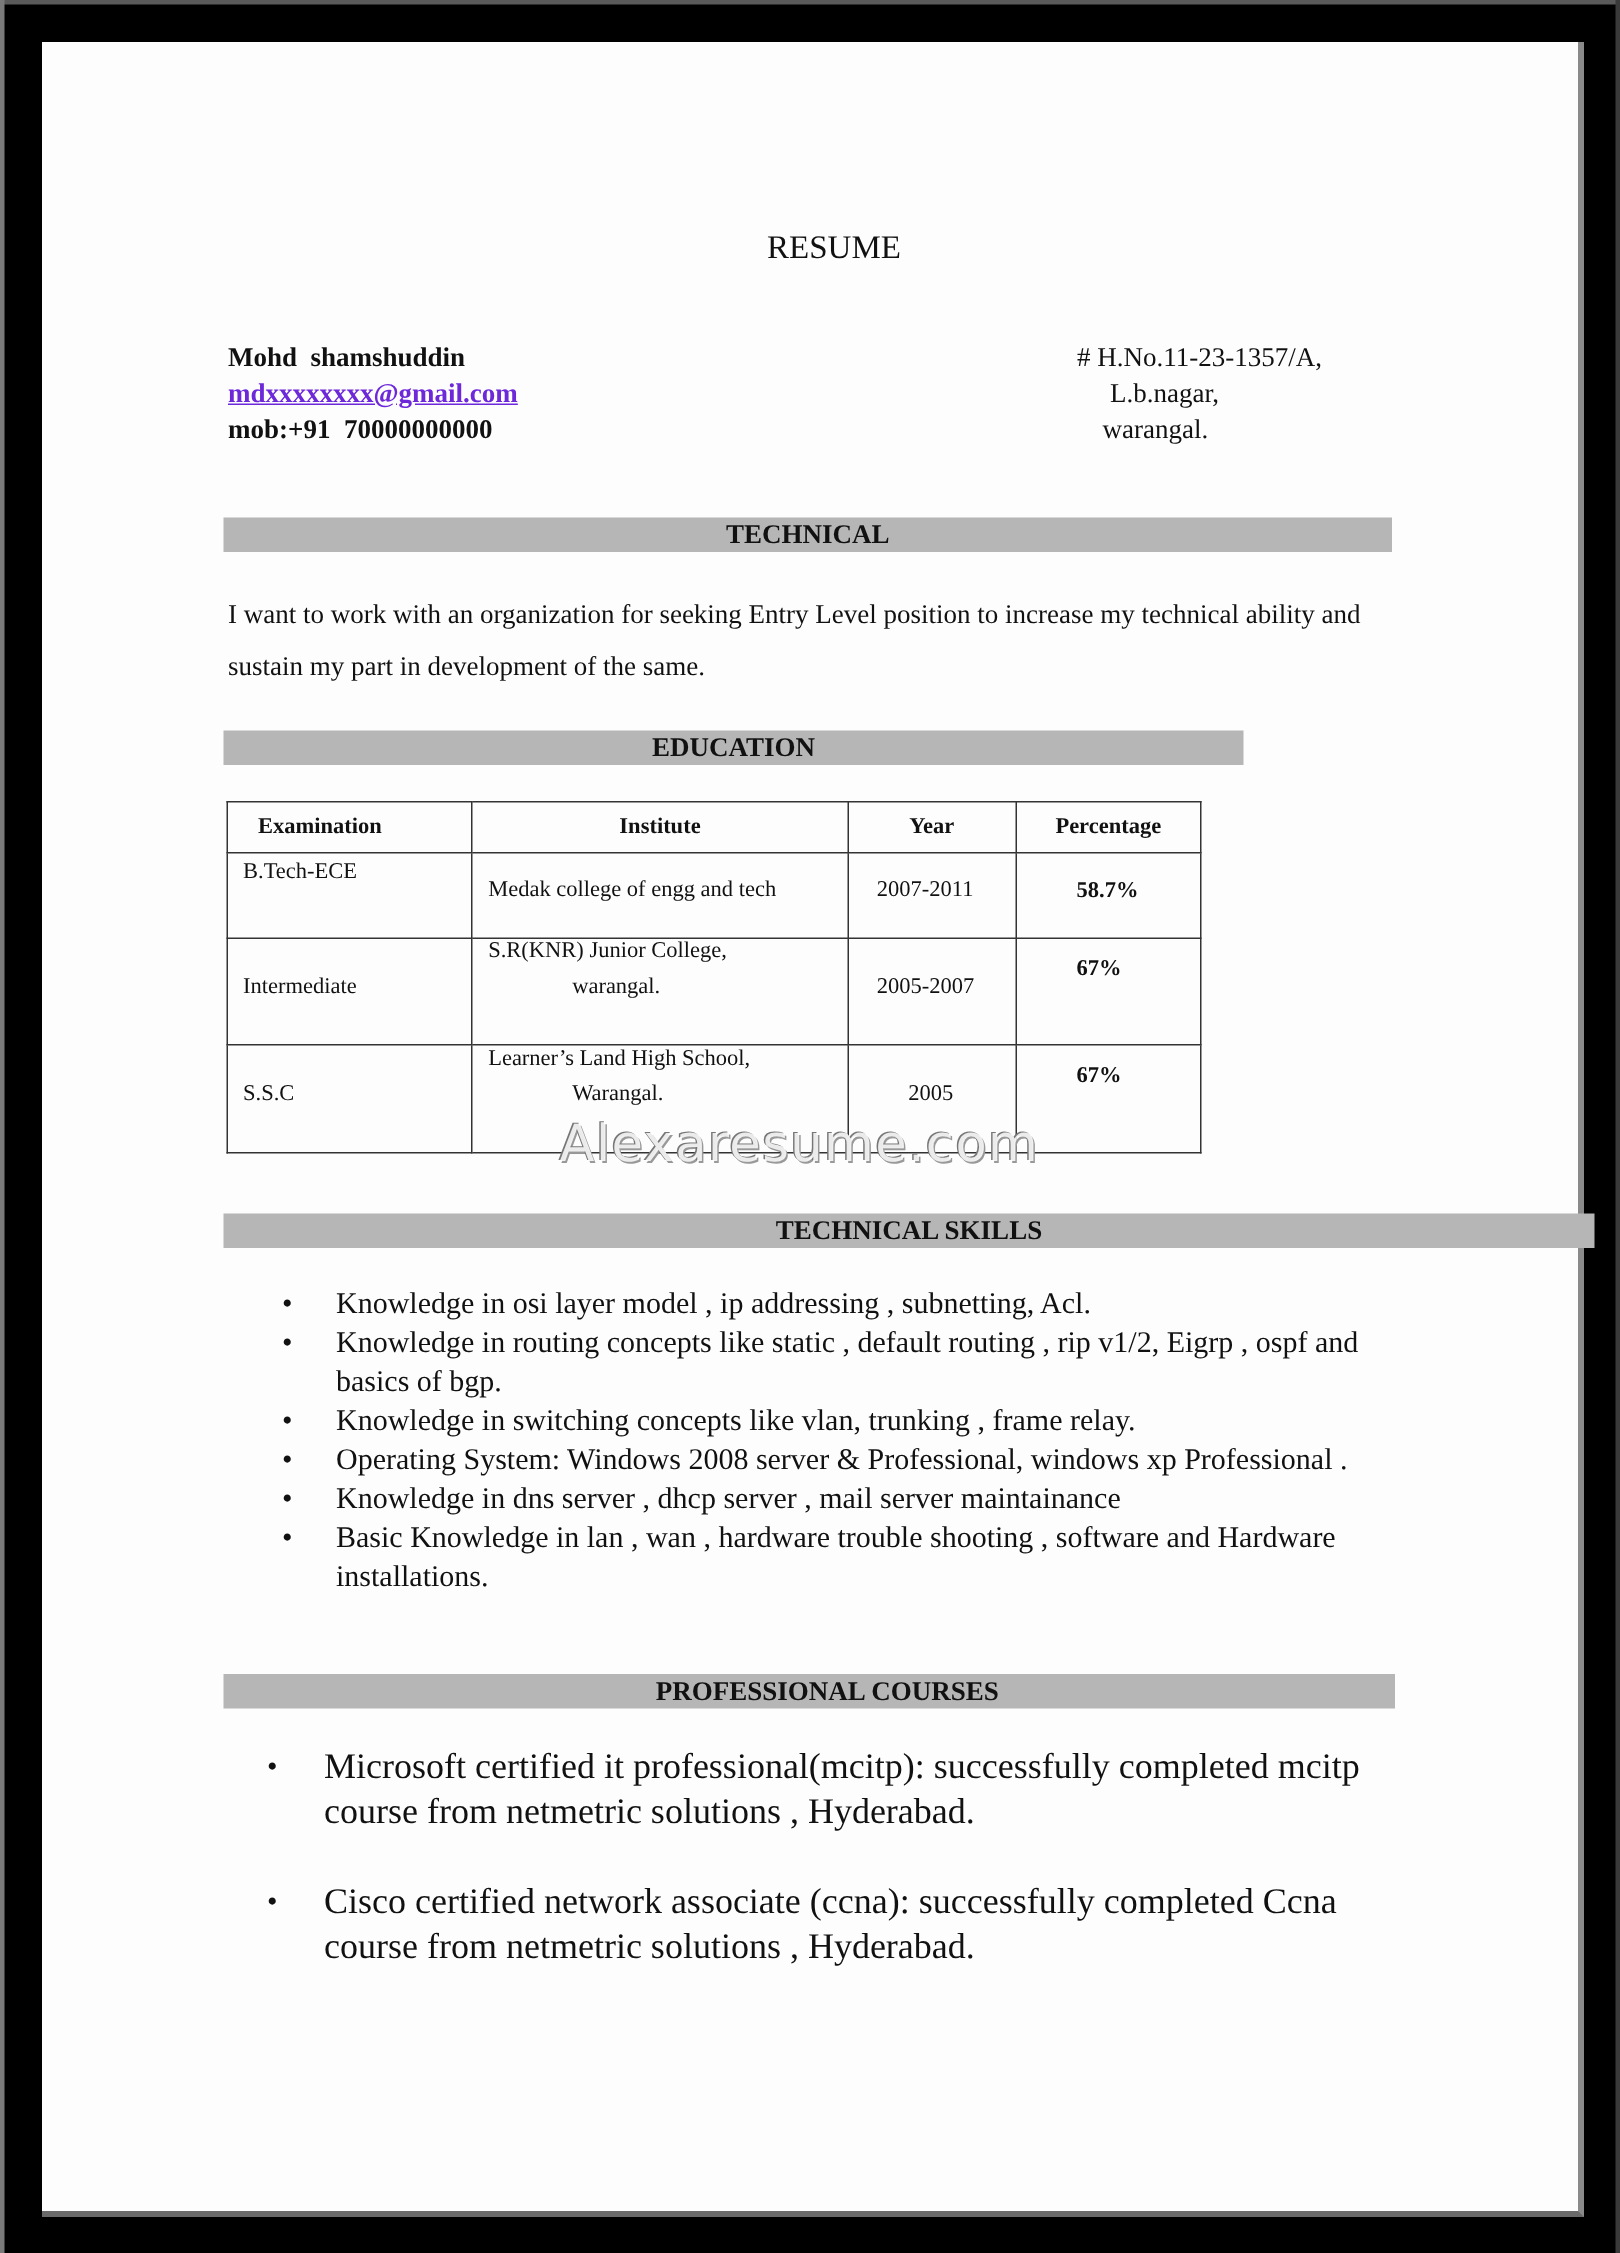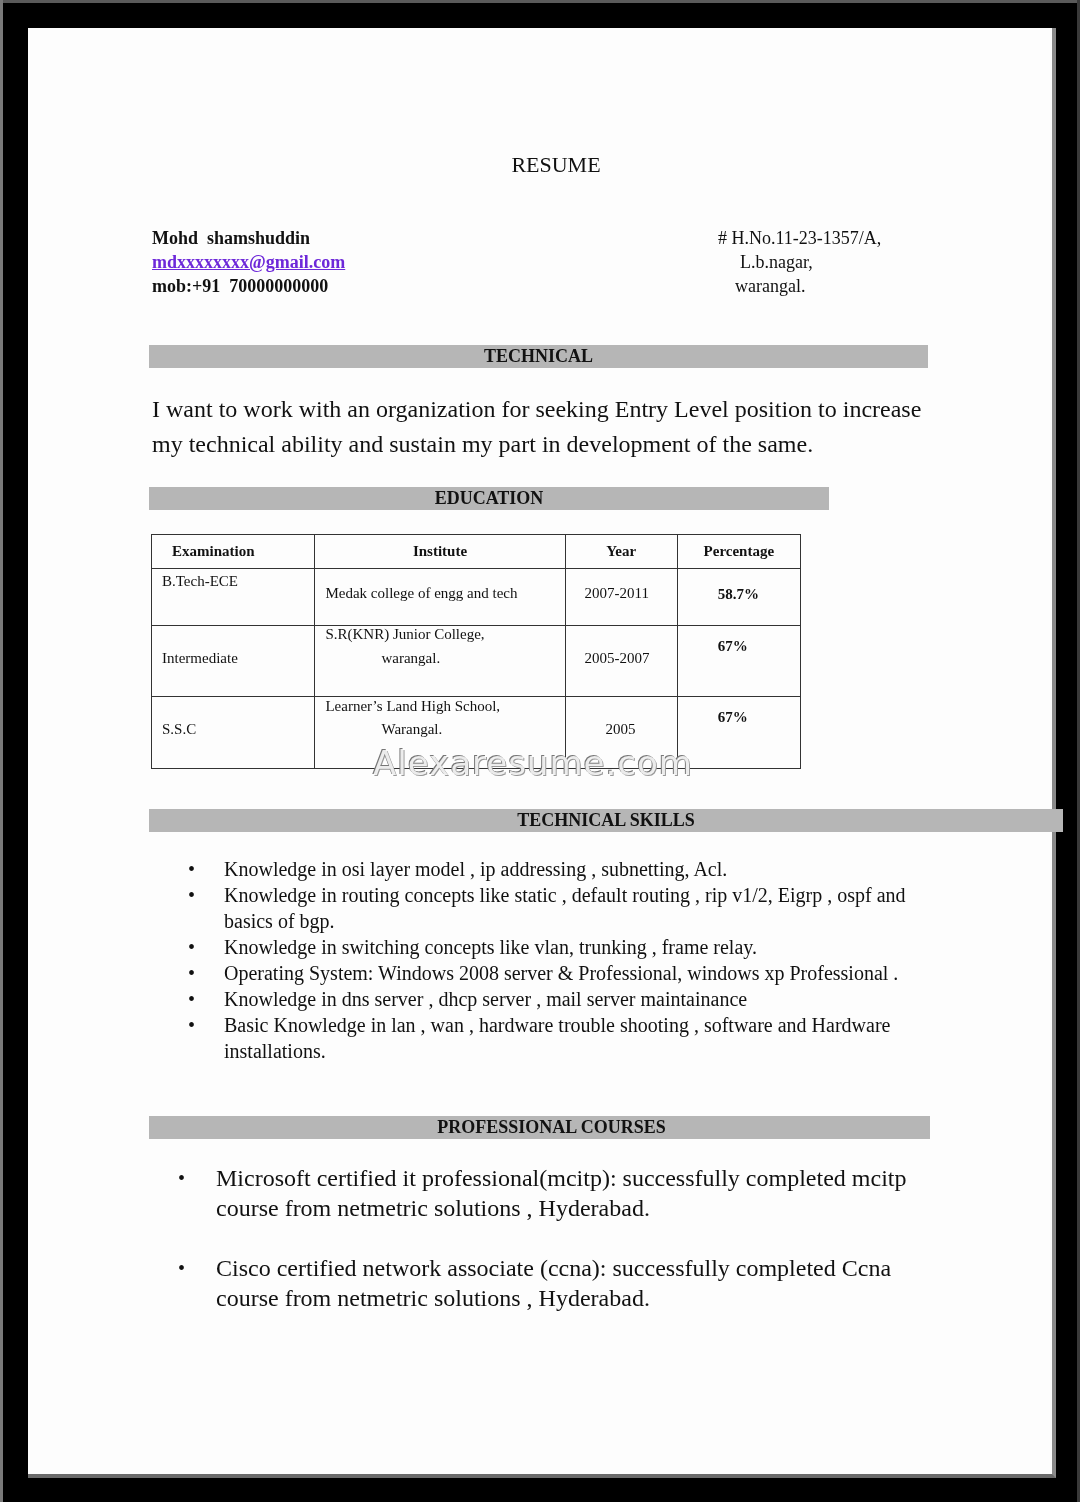--- a/index.html
+++ b/index.html
@@ -11,21 +11,21 @@
   .page { position:absolute; left:28px; top:28px; width:1028px; height:1450px; background:#fdfdfd;
           border-right:4px solid #8a8a8a; border-bottom:4px solid #6a6a6a; }
   .abs { position:absolute; white-space:nowrap; }
   .title { left:448px; top:124px; width:160px; text-align:center; font-weight:normal; font-size:22px; }
   .hdr-left { left:124px; top:198px; font-size:18px; font-weight:bold; line-height:24px; }
   .hdr-left a { color:#6d28d9; text-decoration:underline; }
   .hdr-right { left:690px; top:198px; font-size:18px; line-height:24px; }
   .hdr-right div:nth-child(2) { padding-left:22px; }
   .hdr-right div:nth-child(3) { padding-left:17px; }
   .bar { position:absolute; background:#b6b6b6; font-weight:bold; font-size:18px; text-align:center; line-height:23px; height:23px; }
-  .objective-text { left:124px; top:364px; width:800px; white-space:normal; font-size:24px; line-height:35px; }
+  .objective-text { left:124px; top:364px; width:800px; white-space:normal; font-size:18px; line-height:35px; }
   table.edu { position:absolute; left:123px; top:506px; width:650px; border-collapse:collapse; font-size:15px; }
   table.edu th, table.edu td { border:1px solid #333; }
   table.edu th { height:34px; font-weight:bold; text-align:center; }
   table.edu th:first-child { text-align:left; padding-left:20px; }
   table.edu td { vertical-align:top; position:relative; }
   .c1 { width:184px; } .c2 { width:317px; } .c3 { width:140px; } .c4 { width:141px; }
   .r1 { height:57px; } .r2 { height:71px; } .r3 { height:72px; }
   .cell { position:absolute; white-space:nowrap; }
   .watermark { position:absolute; left:345px; top:715px; font-family:"DejaVu Sans", sans-serif; font-size:34px; letter-spacing:1px;
                color:rgba(255,255,255,0.85); text-shadow:-1px -1px 0 #777, 1px 1px 0 #999; }

